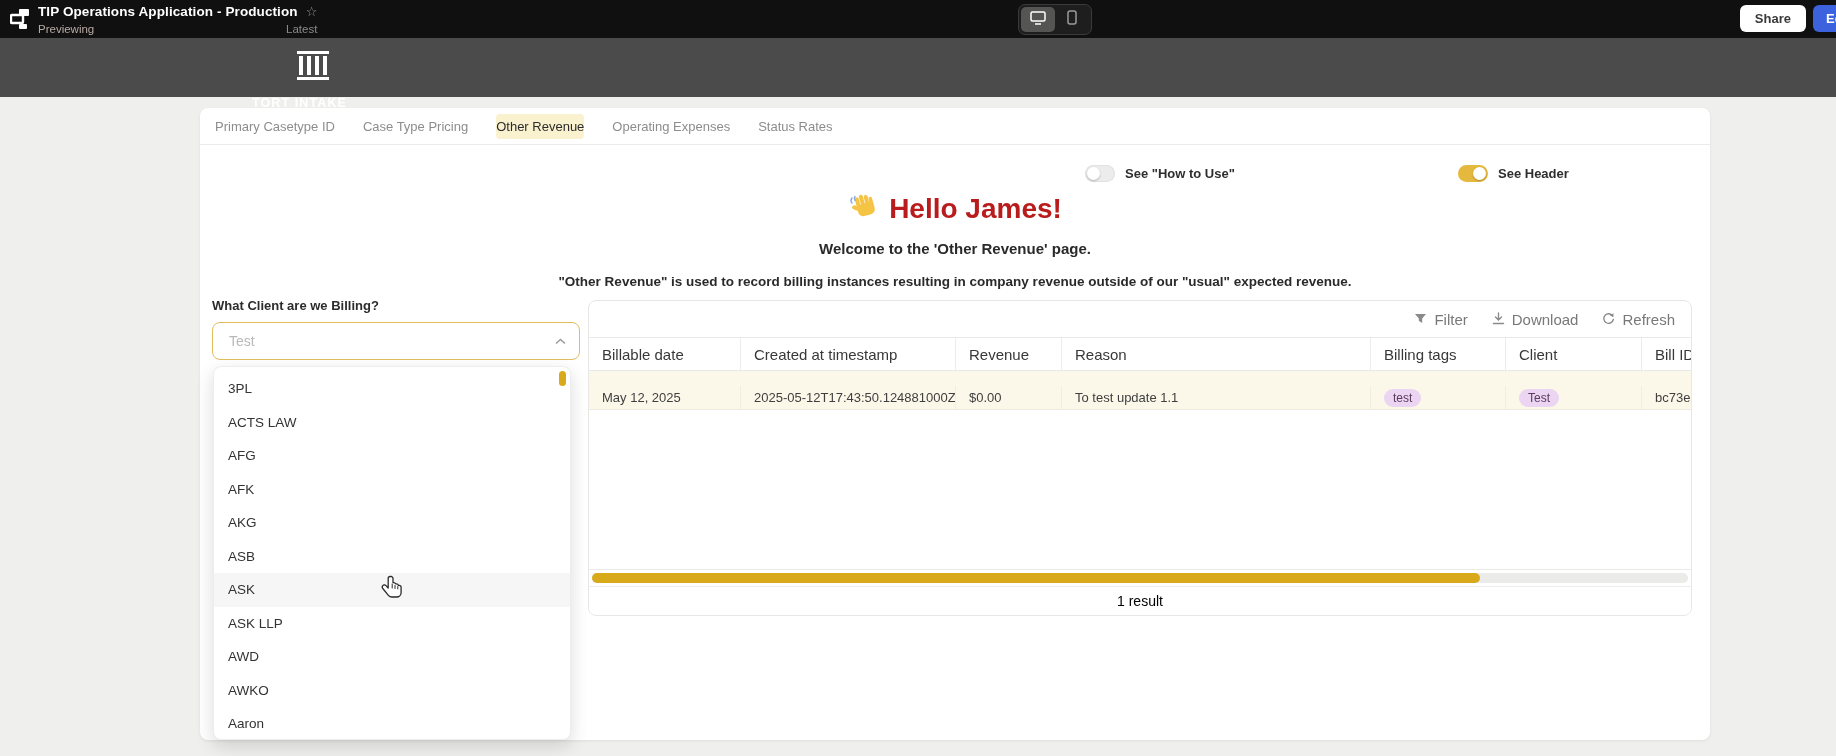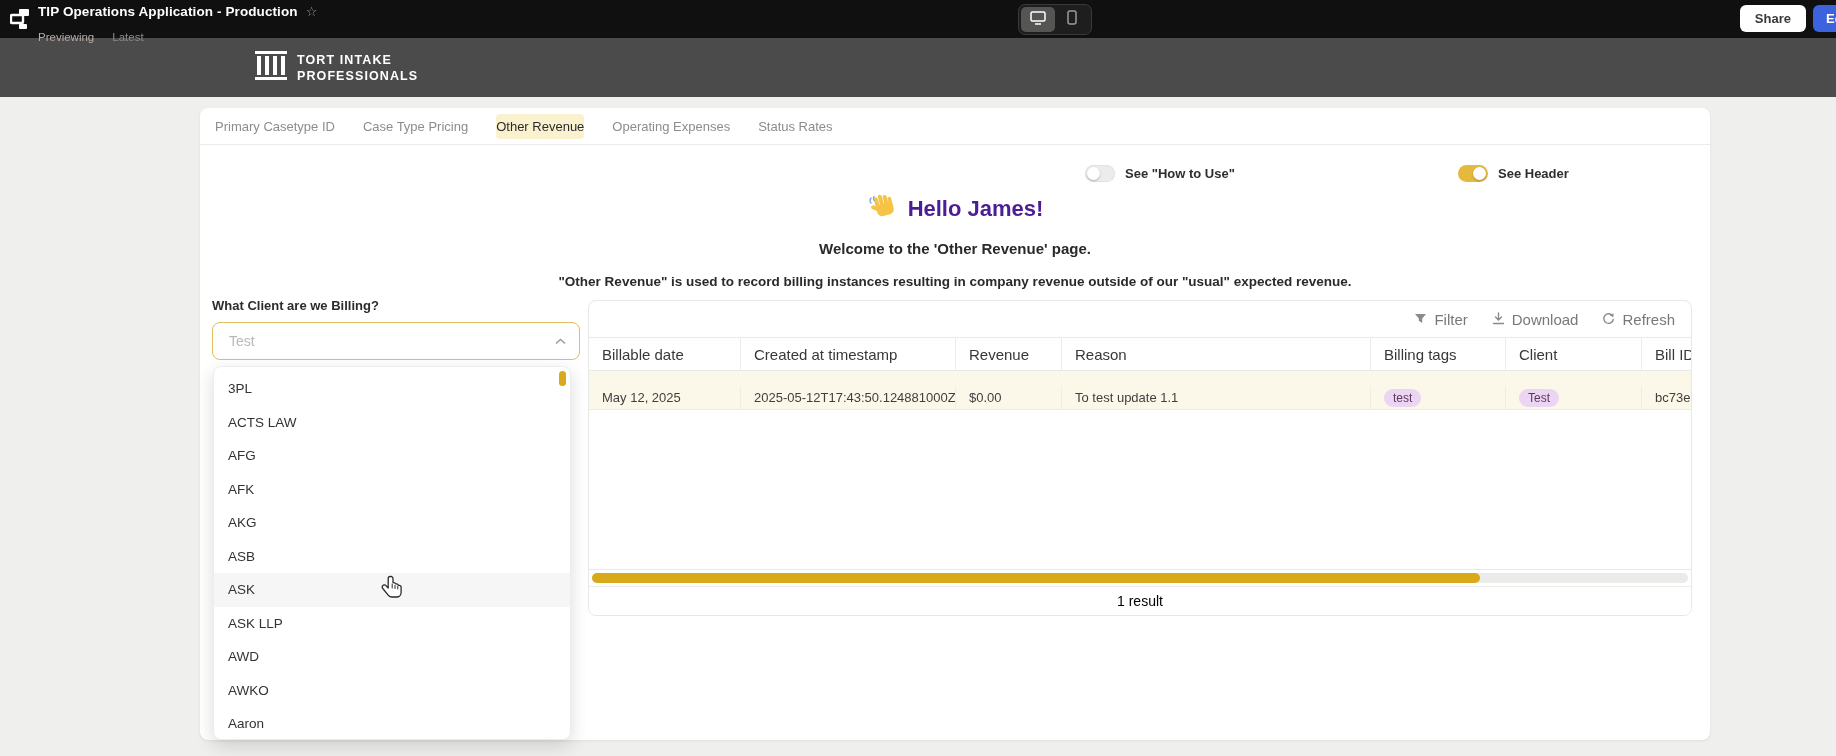--- a/index.html
+++ b/index.html
@@ -6,33 +6,33 @@
   html,body { background:#e6e6e4; }
   body { font-family:"Liberation Sans", sans-serif; }
   .screen { position:relative; width:1836px; height:756px; overflow:hidden; background:#EFEFED; }
 
   
   .topbar { position:absolute; left:0; top:0; width:1836px; height:38px; background:#101010; z-index:30; }
   .tb-left { position:absolute; left:38px; top:4px; }
   .tb-title-row { display:flex; align-items:center; gap:8px; }
   .tb-title { color:#fff; font-size:13.5px; font-weight:bold; letter-spacing:.1px; }
   .tb-star { color:#9a9a9a; font-size:13px; line-height:1; cursor:pointer; }
-  .tb-sub { display:flex; gap:18px; margin-top:12px; }
+  .tb-sub { display:flex; gap:18px; margin-top:4px;justify-content:space-between; }
   .tb-previewing { color:#b7aaa4; font-size:11.5px; }
   .tb-latest { color:#8a8a8a; font-size:11.5px; }
   .tb-logo { position:absolute; left:10px; top:7px; }
   .devtoggle { position:absolute; left:1018px; top:4px; display:flex; background:#1e1e1e; border:1px solid #3a3a3a; border-radius:7px; padding:2px; }
   .devseg { width:34px; height:25px; display:flex; align-items:center; justify-content:center; border-radius:5px; cursor:pointer; }
   .devseg.sel { background:#555554; }
   .btn-share { position:absolute; right:30px; top:5px; height:27px; padding:0 15px; background:#fff; border-radius:6px; display:flex; align-items:center; font-size:13px; color:#3a3a3a; font-weight:bold; cursor:pointer; }
   .btn-edit { position:absolute; left:1813px; top:5px; height:27px; width:70px; padding:0 0 0 13px; background:#3D62DE; border-radius:6px; display:flex; align-items:center; font-size:13px; color:#fff; font-weight:bold; cursor:pointer; }
 
   
   .brandbar { position:absolute; left:0; top:38px; width:1836px; height:59px; background:#4B4B4B; }
-  .brand { position:absolute; left:252px; top:11px; display:flex; align-items:center; gap:7px; }
+  .brand { position:absolute; left:252px; top:11px; display:flex; align-items:center; gap:7px;flex-direction:column; }
   .brand-text { color:#fff; font-weight:bold; font-size:12.5px; letter-spacing:1.1px; line-height:1.25; }
 
   
   .card { position:absolute; left:200px; top:108px; width:1510px; height:632px; background:#fff; border-radius:8px; box-shadow:0 1px 3px rgba(0,0,0,.07); }
 
   .tabsrow { height:37px; display:flex; align-items:center; gap:28px; padding-left:15px; border-bottom:1px solid #ebebea; }
   .tab { font-size:13px; color:#8d8d8d; cursor:pointer; white-space:nowrap; }
   .tab.active { color:#2b2b2b; background:#FAF1CF; padding:5px 0; border-radius:4px; }
 
   .toggle-row { position:absolute; display:flex; align-items:center; gap:10px; }
@@ -40,21 +40,21 @@
   .tr2 { left:1258px; top:57px; }
   .switch { width:30px; height:17px; border-radius:9px; position:relative; cursor:pointer; }
   .switch.off { background:#ececec; box-shadow:inset 0 0 0 1px #e2e2e2; }
   .switch.on { background:#E5B83E; }
   .knob { position:absolute; top:2px; width:13px; height:13px; border-radius:50%; background:#fff; box-shadow:0 1px 2px rgba(0,0,0,.25); }
   .switch.off .knob { left:2px; }
   .switch.on .knob { right:2px; }
   .toggle-label { font-size:13px; font-weight:bold; color:#2e2e2e; }
 
   .greeting { position:absolute; left:0; top:84px; width:100%; display:flex; align-items:center; justify-content:center; gap:11px; }
-  .greeting-text { font-size:22px; font-weight:bold; color:#4c1d95; }
+  .greeting-text { font-size:28px; font-weight:bold; color:#b91c1c; }
   .welcome { position:absolute; left:0; top:132px; width:100%; text-align:center; font-size:15px; font-weight:bold; color:#2a2a2a; }
   .description { position:absolute; left:0; top:166px; width:100%; text-align:center; font-size:13.5px; font-weight:bold; color:#2a2a2a; }
 
   
   .form-label { position:absolute; left:12px; top:190px; font-size:13px; font-weight:bold; color:#2c2c2c; }
   .select { position:absolute; left:12px; top:214px; width:368px; height:38px; border:1px solid #E3BC5F; border-radius:8px; background:#fff; display:flex; align-items:center; }
   .select input { border:none; outline:none; flex:1; margin-left:16px; font-size:14px; color:#3a3a3a; font-family:"Liberation Sans",sans-serif; background:transparent; }
   .select input::placeholder { color:#b9b9b9; }
   .select .chev { margin-right:13px; display:flex; }
 

